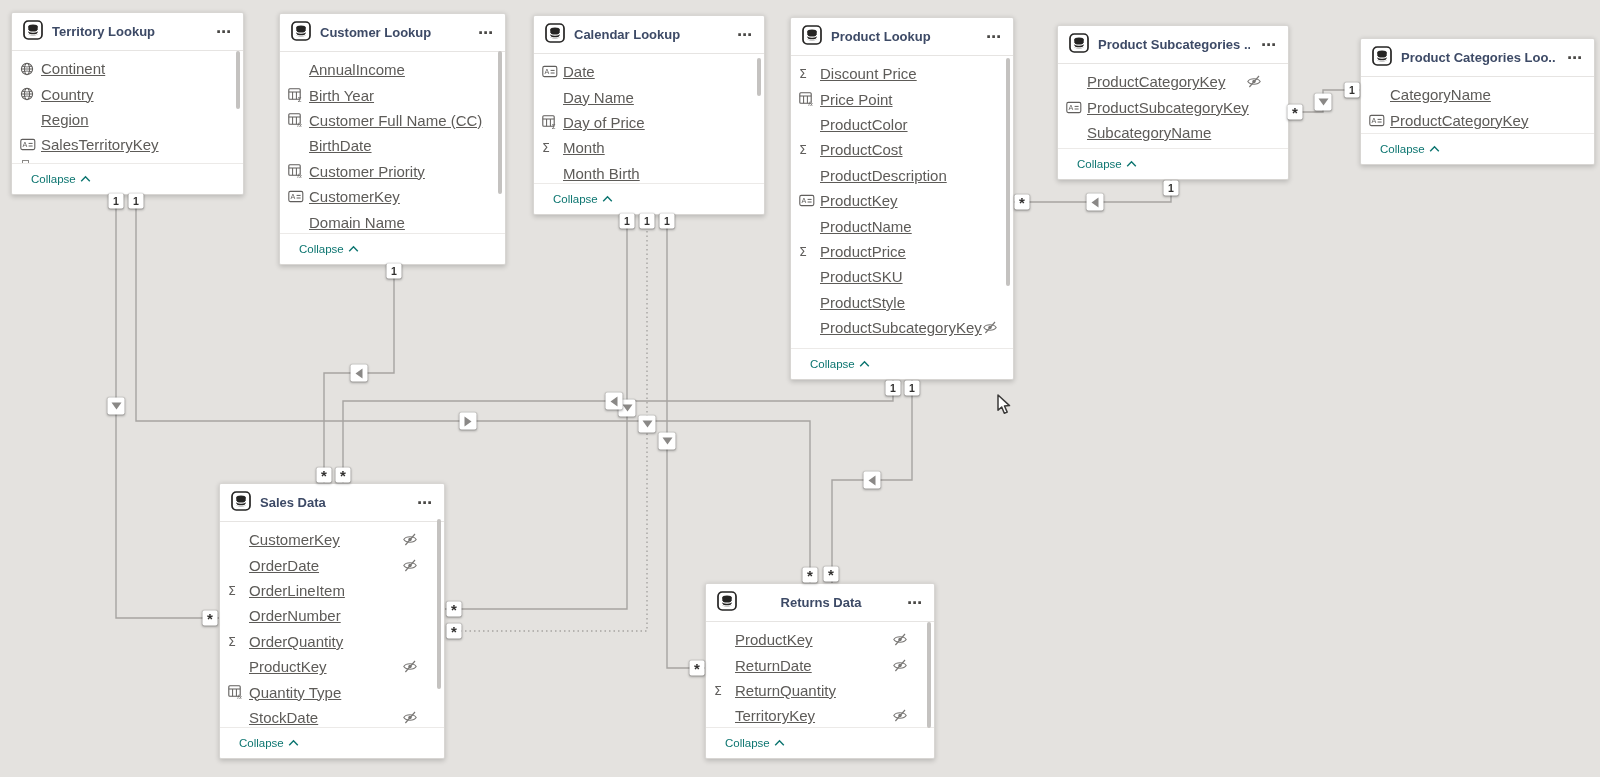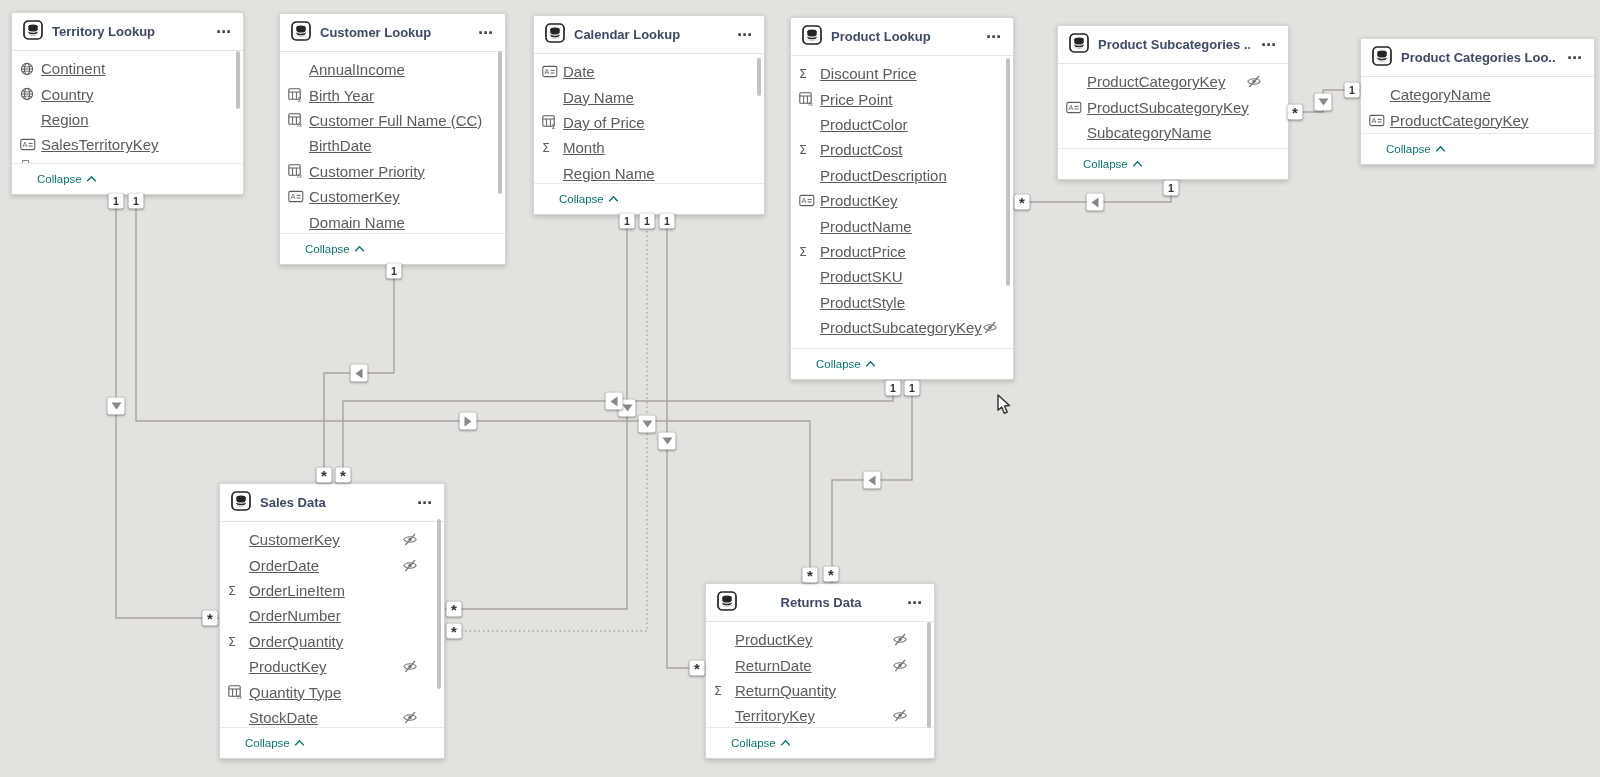--- a/index.html
+++ b/index.html
@@ -16,21 +16,21 @@
   .t-menu{font-size:15px;color:#484644;font-weight:700;cursor:pointer;padding:0 2px;line-height:37px;}
   .t-body{position:absolute;left:0;right:0;top:38px;bottom:30px;overflow:hidden;padding-top:5px;}
   .f-row{height:25.4px;display:flex;align-items:center;padding-left:8px;}
   .f-row.fragment{height:12px;}
   .f-icon{width:21px;flex:none;display:flex;align-items:center;justify-content:flex-start;color:#605e5c;}
   .f-name{font-size:15px;color:#5d5b58;white-space:nowrap;text-decoration:underline;}
   .f-eye{margin-left:auto;margin-right:26px;flex:none;display:flex;align-items:center;}
   .sigma-glyph{font-size:12.5px;color:#605e5c;font-family:"DejaVu Sans",sans-serif;}
   .frag-sq{display:inline-block;width:5px;height:5px;border:1px solid #8a8886;margin-left:2px;}
   .t-footer{position:absolute;left:0;right:0;bottom:0;height:30px;background:#fff;
-    border-top:1px solid #eceae8;display:flex;align-items:center;padding-left:25px;border-radius:0 0 2px 2px;}
+    border-top:1px solid #eceae8;display:flex;align-items:center;padding-left:19px;border-radius:0 0 2px 2px;}
   .collapse-link{font-size:11.5px;color:#0c7570;cursor:pointer;display:flex;align-items:center;gap:4px;}
   .t-scroll{position:absolute;right:3px;width:4px;background:#c4c2c0;border-radius:2px;z-index:3;}
   .card-label{position:absolute;z-index:4;width:15px;height:15px;background:#fff;border-radius:2px;
     box-shadow:0 0 0 1px rgba(0,0,0,.07),0 1px 2.5px rgba(0,0,0,.3);
     font-size:10.5px;font-weight:700;color:#323130;text-align:center;line-height:15px;
     transform:translate(-50%,-50%);}
   .card-label.many{font-size:15px;line-height:8px;padding-top:4px;height:11px;}
   .arrow-box{position:absolute;z-index:4;width:17px;height:17px;background:#fff;border-radius:2px;
     box-shadow:0 0 0 1px rgba(0,0,0,.06),0 1px 2.5px rgba(0,0,0,.3);
     display:flex;align-items:center;justify-content:center;transform:translate(-50%,-50%);}
@@ -309,21 +309,21 @@
           <span class="f-name">Day of Price</span>
         </div>
         <div class="f-row">
           <span class="f-icon">
             <span class="sigma-glyph">Σ</span>
           </span>
           <span class="f-name">Month</span>
         </div>
         <div class="f-row">
           <span class="f-icon"></span>
-          <span class="f-name">Region Name</span>
+          <span class="f-name">Month Birth</span>
         </div>
       </div>
       <div class="t-footer">
         <span class="collapse-link">
           <span class="collapse-text">Collapse</span>
           <svg width="11" height="8" viewBox="0 0 11 8">
             <polyline points="1.2,6.3 5.5,1.8 9.8,6.3" fill="none" stroke="#0c7570" stroke-width="1.4"></polyline>
           </svg>
         </span>
       </div>

